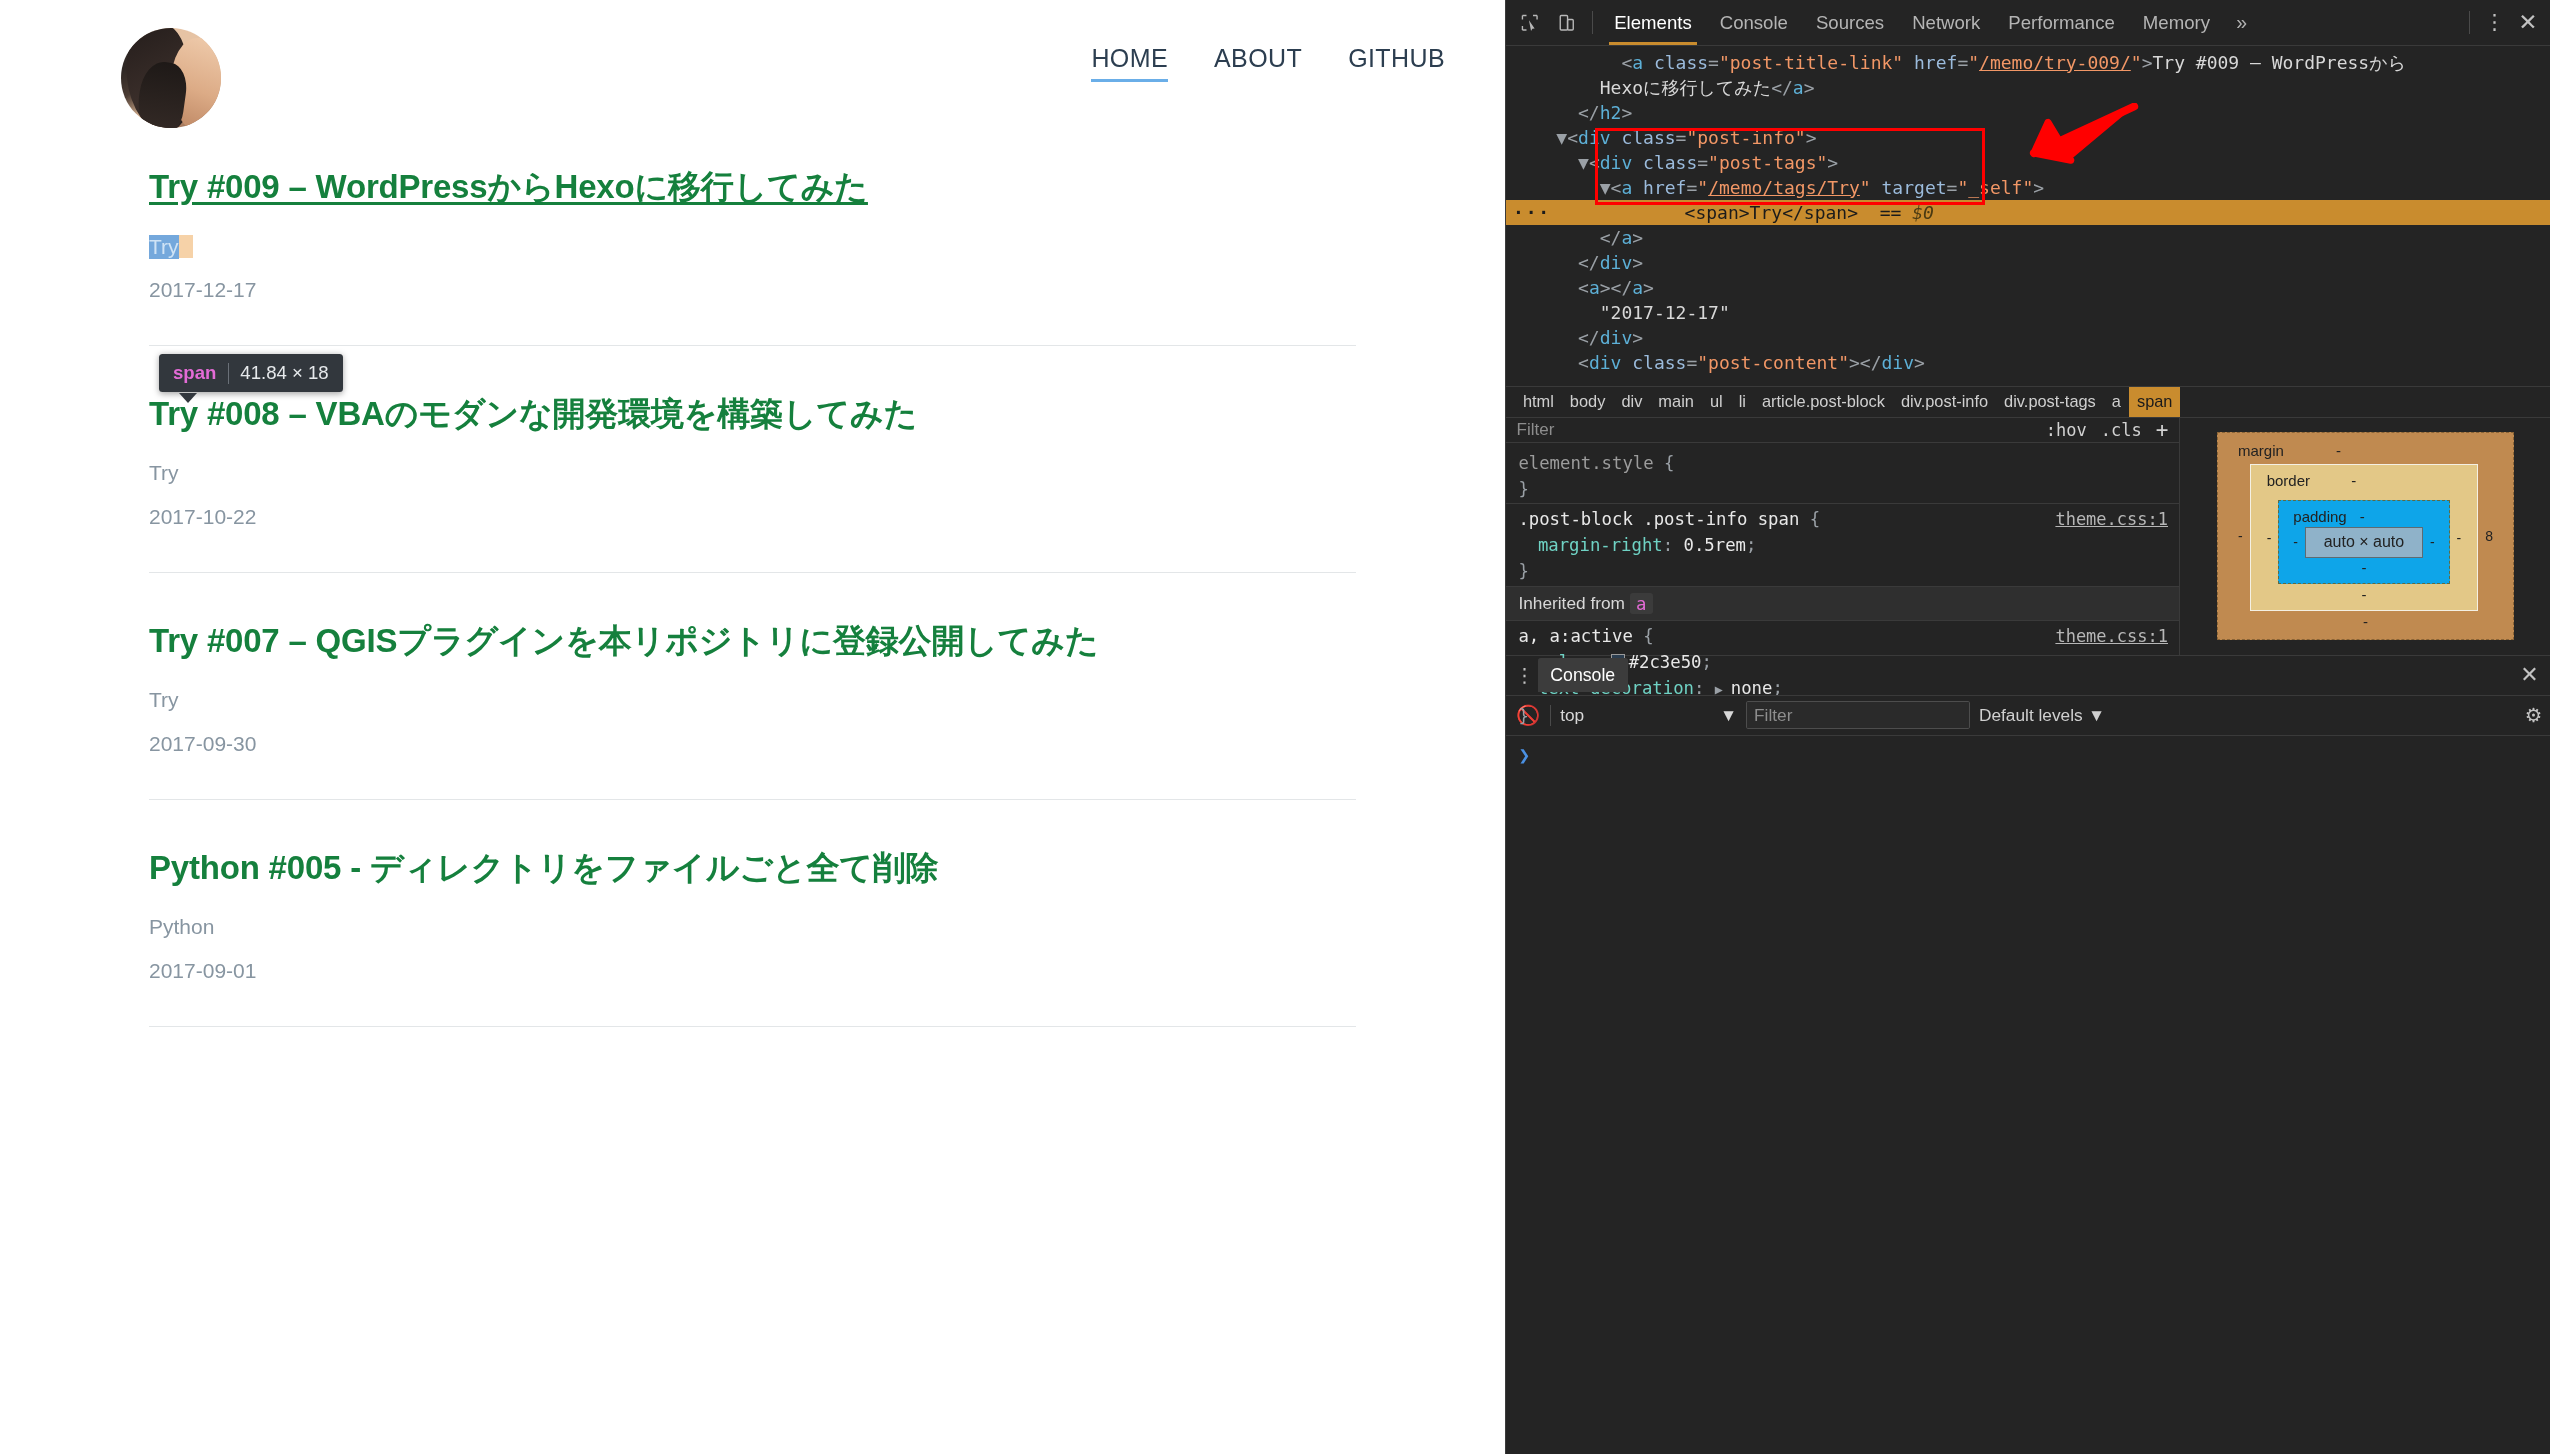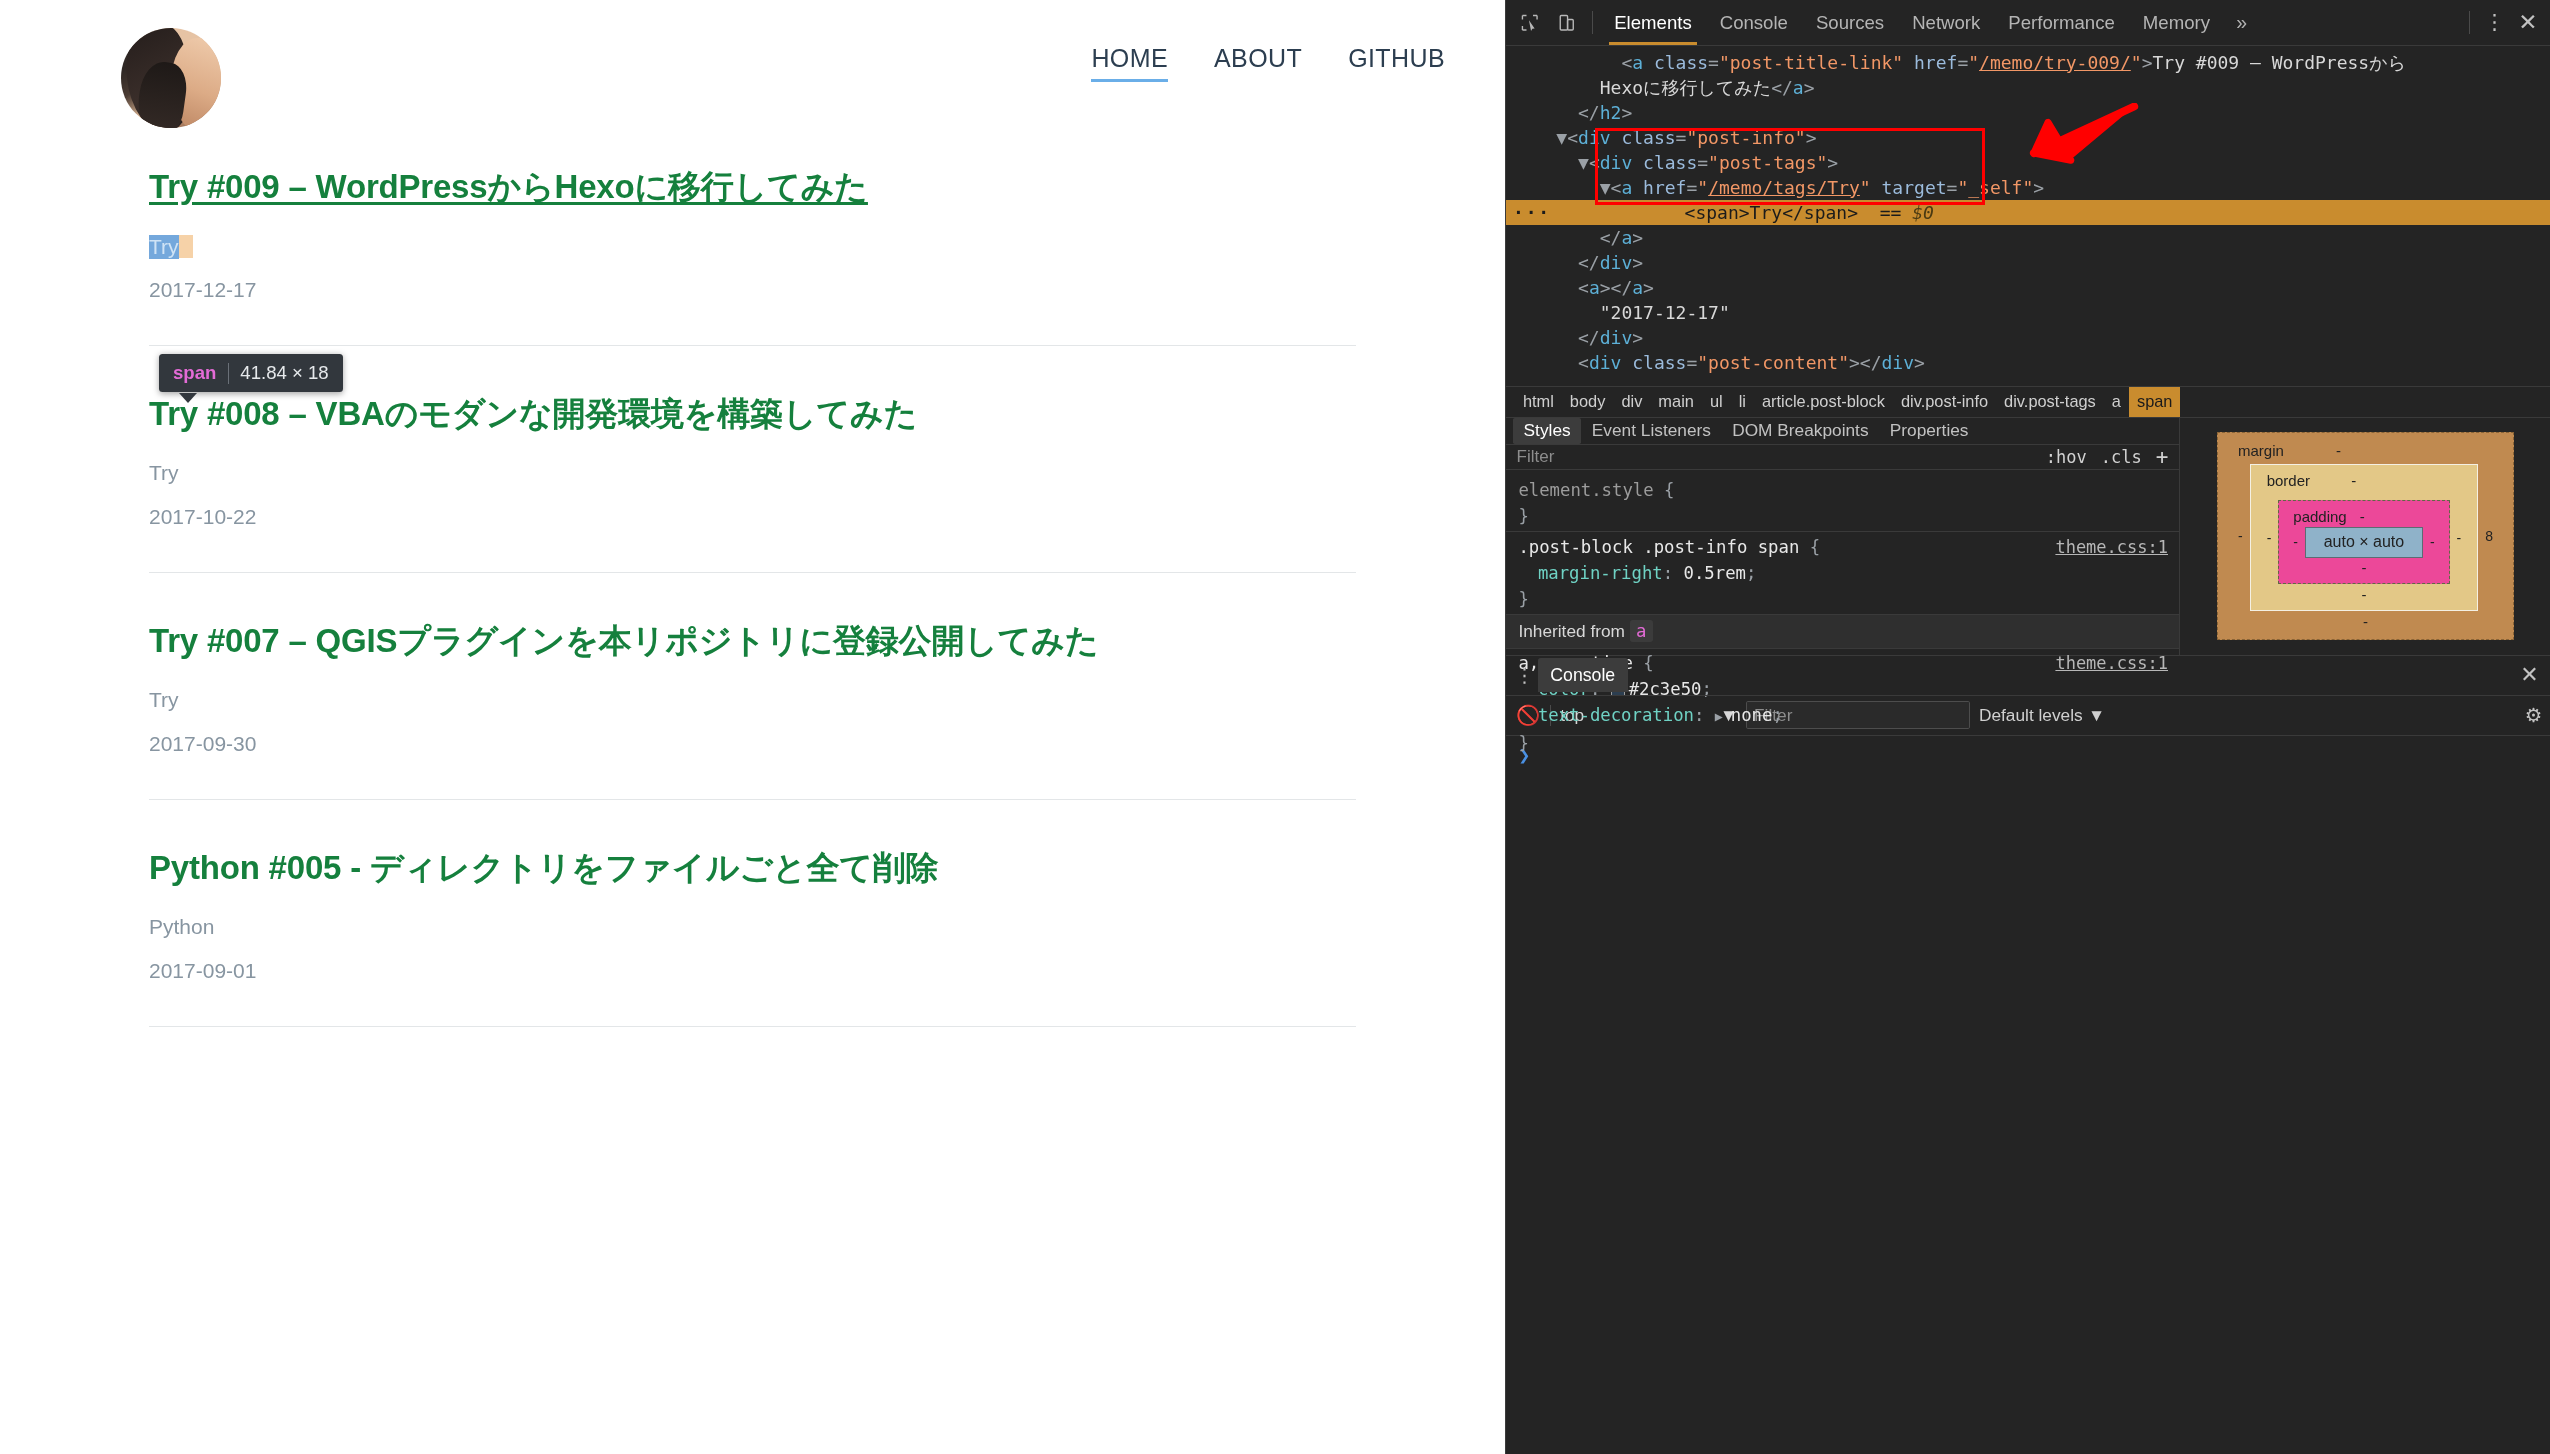--- a/index.html
+++ b/index.html
@@ -299,21 +299,21 @@
     background: #c08a50;
     border: 1.8px dashed #8a6436;
     padding: 8.9px 19.5px 8.9px 19.5px;
     text-align: center;
   }
   .bm-border {
     background: #e3c887; border: 1.8px solid #f4f0e4;
     padding: 7px 16px; margin-top: 3.5px; text-align: center;
   }
   .bm-padding {
-    background: #ec4899; border: 1.8px dashed #5f6b43;
+    background: #0ea5e9; border: 1.8px dashed #5f6b43;
     padding: 7px 14px; margin-top: 9px; text-align: center;
   }
   .bm-content {
     background: #8fb2c9; border: 1.8px solid #5d6b73;
     padding: 5.3px 17.7px; text-align: center; font-size: 16px;
   }
   .bm-label { text-align: left; font-size: 15px; margin-bottom: 1.8px; }
   .bm-row { display: flex; align-items: center; justify-content: center; gap: 7px; }
   .bm-side { font-size: 14px; color: #222; }
 
@@ -498,26 +498,20 @@
         <span class="crumb">li</span>
         <span class="crumb">article.post-block</span>
         <span class="crumb">div.post-info</span>
         <span class="crumb">div.post-tags</span>
         <span class="crumb">a</span>
         <span class="crumb active">span</span>
       </div>
 
     <div class="styles-wrap">
       <div class="styles-left">
-        <div class="styles-tabs" id="st-tabs">
-            <span class="st-tab active">Styles</span>
-            <span class="st-tab">Event Listeners</span>
-            <span class="st-tab">DOM Breakpoints</span>
-            <span class="st-tab">Properties</span>
-          </div>
         <div class="styles-filter">
           <span class="sf-label">Filter</span>
           <span class="sf-hov">:hov</span>
           <span class="sf-cls">.cls</span>
           <span class="sf-plus">+</span>
         </div>
         <div class="css-body" id="css-body">
             <div class="css-rule">
               <div><span class="sel-gray">element.style</span><span class="punct"> {</span></div>
               <div class="punct">}</div>

